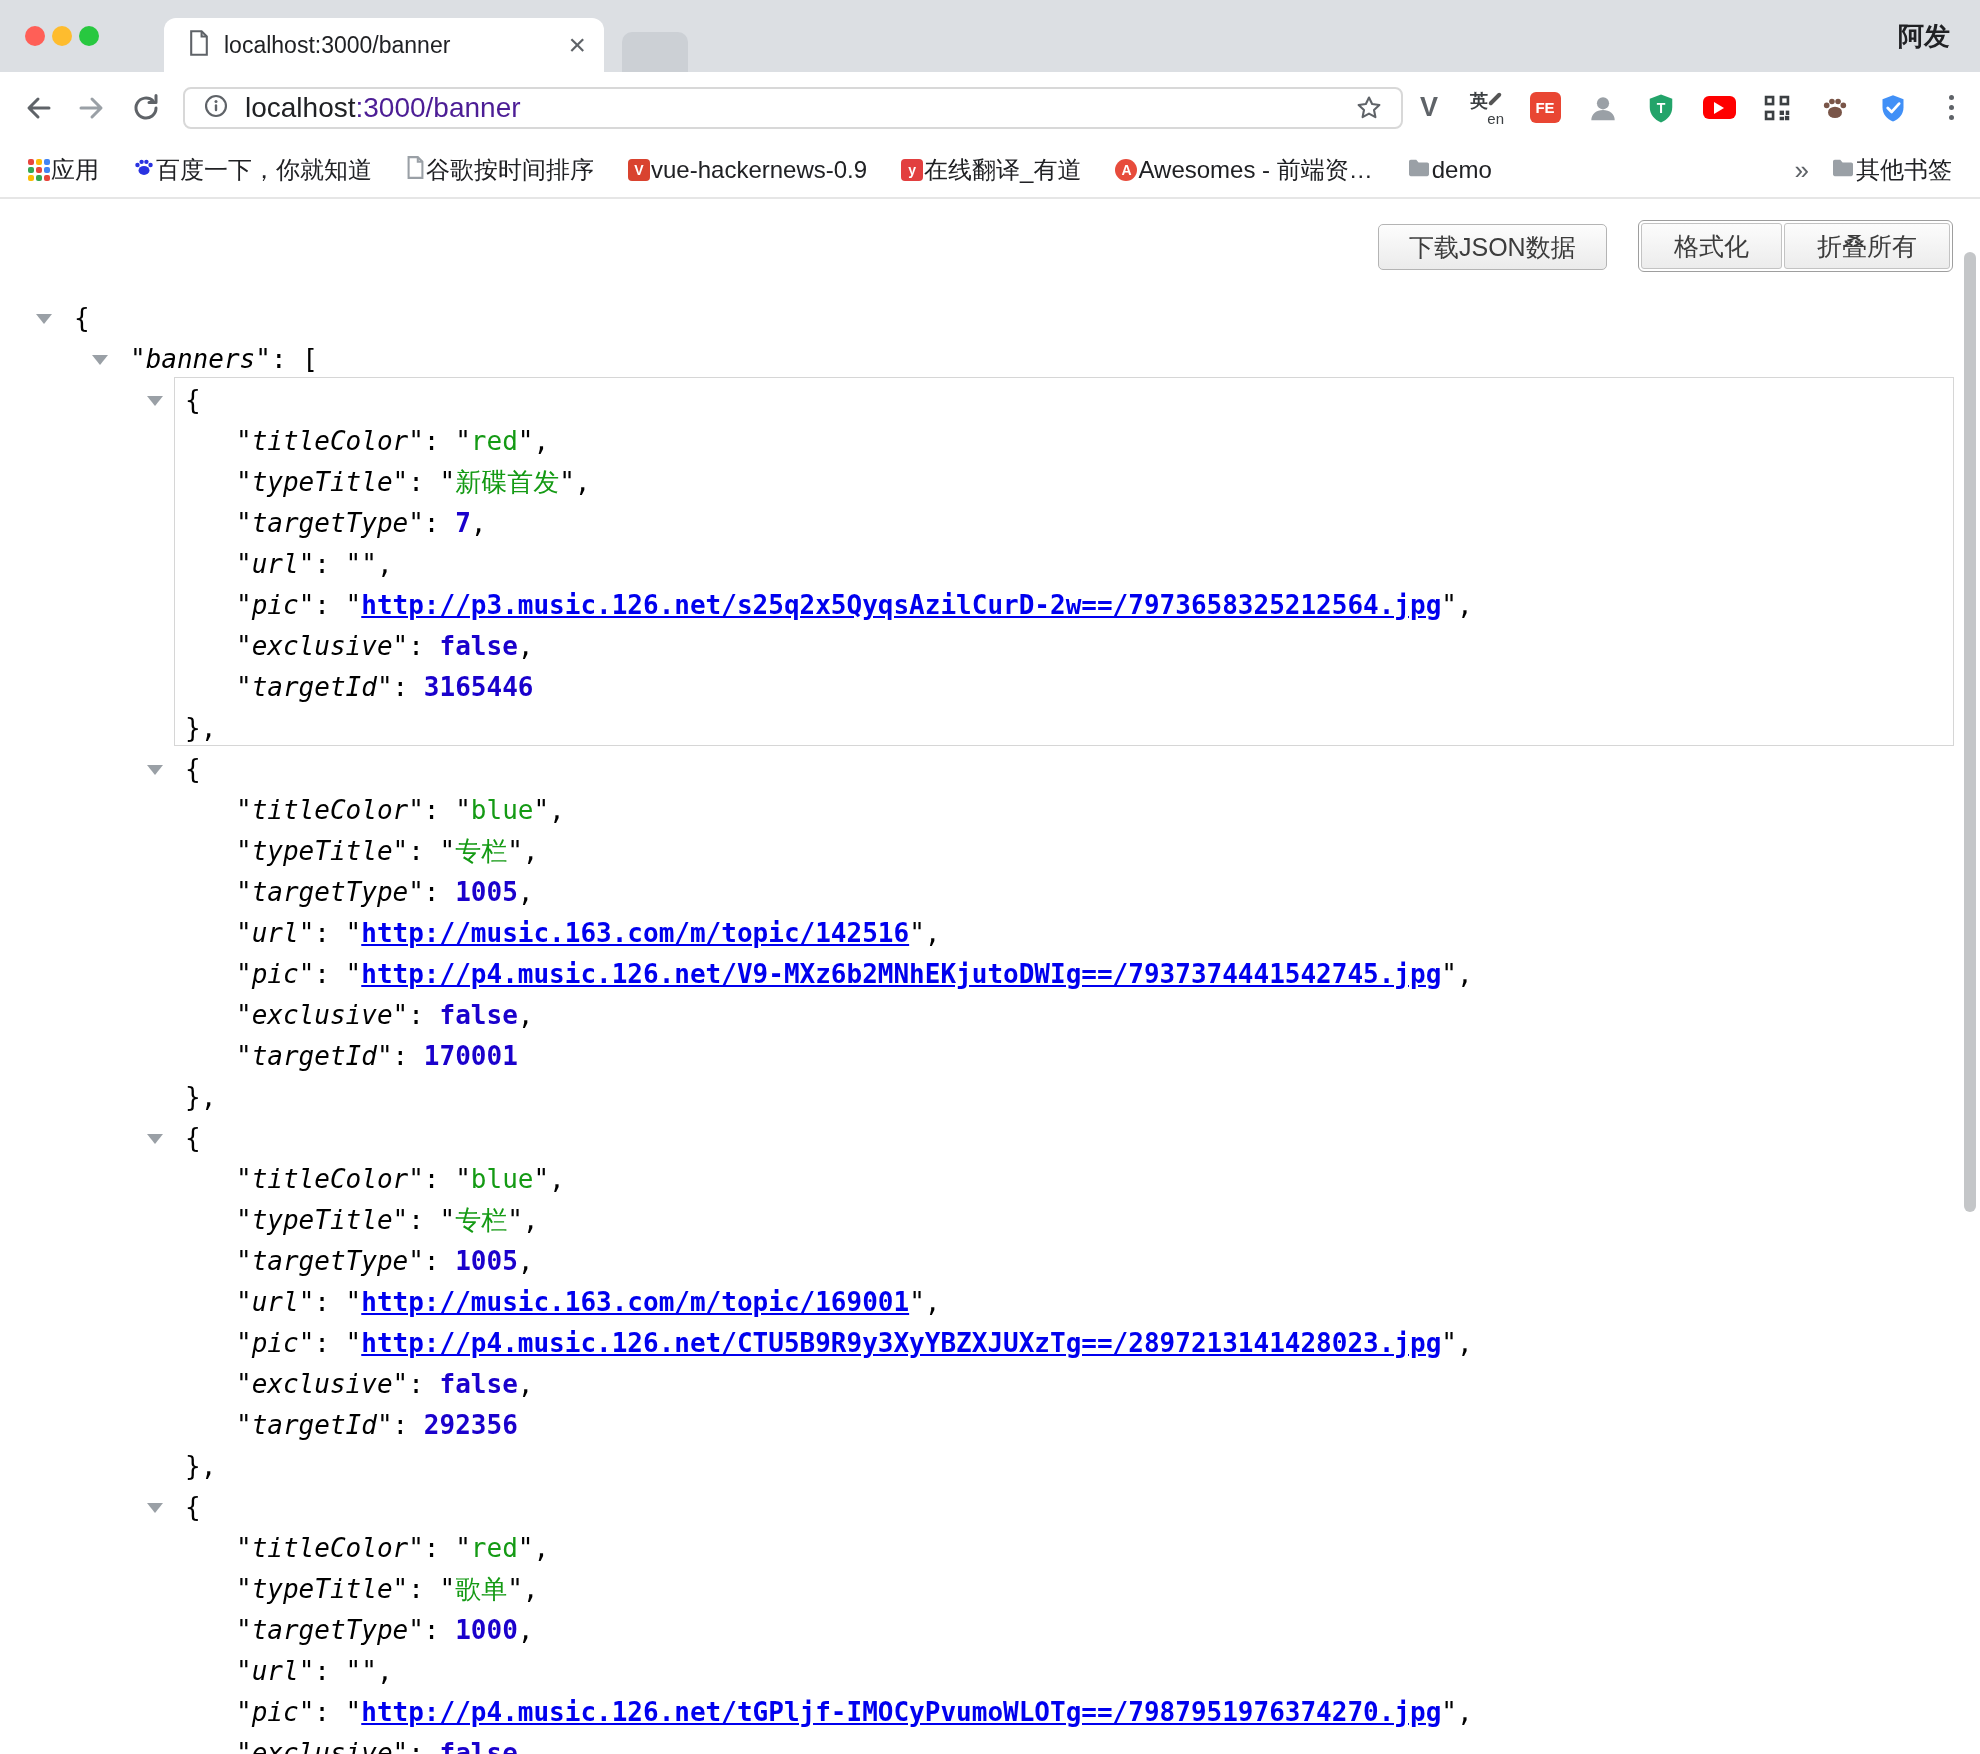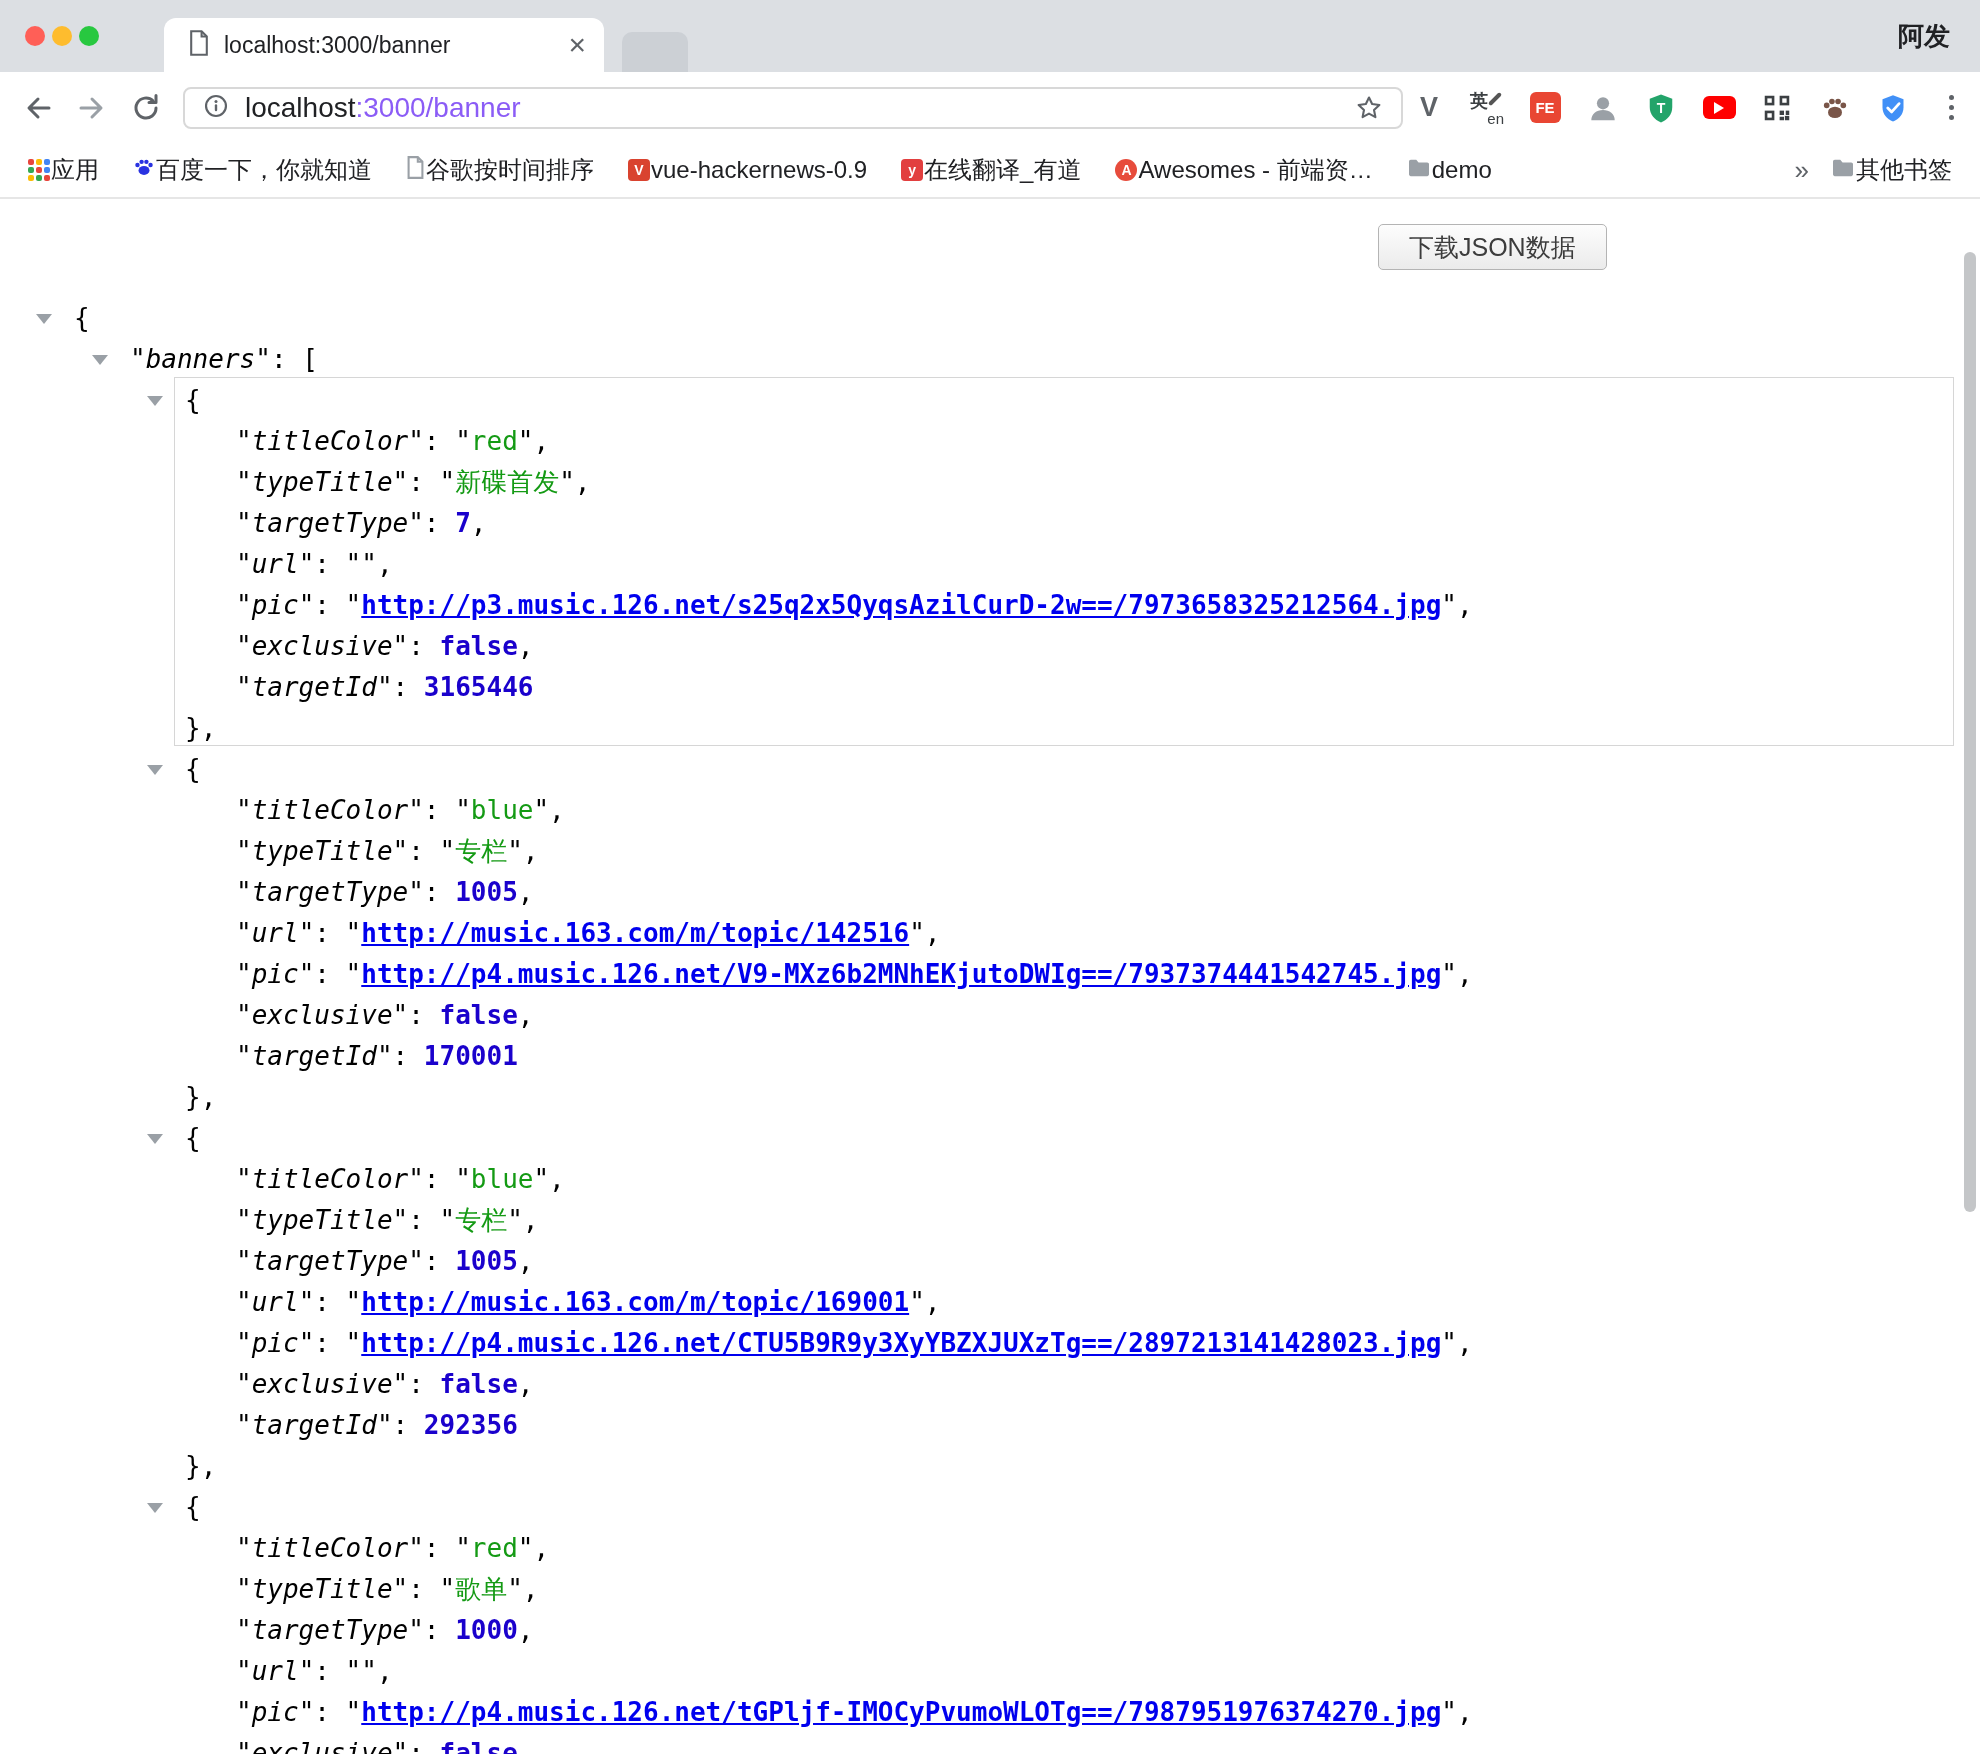--- a/index.html
+++ b/index.html
@@ -27,21 +27,21 @@
   .profile-name{position:absolute;right:30px;top:0;height:56px;line-height:72px;font-size:26px;font-weight:600;color:#202124;}
 
   
   .navbar{position:absolute;top:72px;left:0;right:0;height:71px;background:#fff;}
   .nav-left{position:absolute;left:20px;top:0;height:71px;display:flex;align-items:center;gap:18px;}
   .nav-btn{width:36px;height:36px;display:flex;align-items:center;justify-content:center;cursor:pointer;}
   .omnibox{position:absolute;left:183px;top:15px;height:42px;right:577px;border:2px solid #d8d8d8;border-radius:8px;
            background:#fff;display:flex;align-items:center;padding:0 18px;gap:16px;}
   .url-text{font-size:28px;white-space:nowrap;}
   .url-host{color:#202124;}
-  .url-rest{color:#8b5cf6;margin-top:45px;}
+  .url-rest{color:#4c1d95;margin-top:45px;}
   .omni-star{margin-left:auto;display:flex;align-items:center;cursor:pointer;}
   .nav-right{position:absolute;right:12px;top:0;height:71px;display:flex;align-items:center;gap:24px;}
   .ext{width:34px;height:34px;display:flex;align-items:center;justify-content:center;cursor:pointer;position:relative;}
   .ext-v{font-size:27px;font-weight:bold;color:#5f6368;}
   .ext-translate{width:34px;height:34px;position:relative;}
   .ext-translate .zh{position:absolute;left:0;top:-2px;font-size:18px;font-weight:bold;color:#3c4043;}
   .ext-translate .en{position:absolute;right:0;bottom:-2px;font-size:15px;color:#3c4043;}
   .ext-translate .pen{position:absolute;right:1px;top:6px;width:16px;height:4px;background:#555;border-radius:2px;transform:rotate(-45deg);}
   .ext-fe{width:31px;height:31px;border-radius:6px;background:#e94633;color:#fff;font-size:15px;font-weight:bold;
           display:flex;align-items:center;justify-content:center;}
@@ -285,20 +285,24 @@
               <path d="M2 4 c0 -1.1 .9 -2 2 -2 h6 l2.5 3 H22 c1.1 0 2 .9 2 2 v11 c0 1.1 -.9 2 -2 2 H4 c-1.1 0 -2 -.9 -2 -2 z" fill="#9aa0a6"></path>
             </svg>
         </span>
         <span>其他书签</span>
       </span>
     </span>
   </div>
 
   <div class="content">
     <div class="dl-btn">下载JSON数据</div>
+    <div class="btn-group">
+      <div class="gbtn">格式化</div>
+      <div class="gbtn">折叠所有</div>
+    </div>
     <div class="json-tree">
         <div class="jline" style="padding-left: 74px;"><span class="exp" style="left: 36px;"></span><span class="p">{</span></div>
         <div class="jline" style="padding-left: 130px;"><span class="exp" style="left: 92px;"></span><span class="q">"</span><span class="key">banners</span><span class="q">"</span><span class="p">: [</span></div>
         <div class="bblock hovered">
           <div class="jline" style="padding-left: 185px;"><span class="exp" style="left: 147px;"></span><span class="p">{</span></div>
           <div class="jline" style="padding-left: 236px;"><span class="q">"</span><span class="key">titleColor</span><span class="q">"</span><span class="p">: </span><span class="q">"</span><span class="str">red</span><span class="q">"</span><span class="p">,</span></div>
           <div class="jline" style="padding-left: 236px;"><span class="q">"</span><span class="key">typeTitle</span><span class="q">"</span><span class="p">: </span><span class="q">"</span><span class="str">新碟首发</span><span class="q">"</span><span class="p">,</span></div>
           <div class="jline" style="padding-left: 236px;"><span class="q">"</span><span class="key">targetType</span><span class="q">"</span><span class="p">: </span><span class="num">7</span><span class="p">,</span></div>
           <div class="jline" style="padding-left: 236px;"><span class="q">"</span><span class="key">url</span><span class="q">"</span><span class="p">: </span><span class="q">"</span><span class="q">"</span><span class="p">,</span></div>
           <div class="jline" style="padding-left: 236px;"><span class="q">"</span><span class="key">pic</span><span class="q">"</span><span class="p">: </span><span class="q">"</span><a class="lnk">http://p3.music.126.net/s25q2x5QyqsAzilCurD-2w==/7973658325212564.jpg</a><span class="q">"</span><span class="p">,</span></div>

